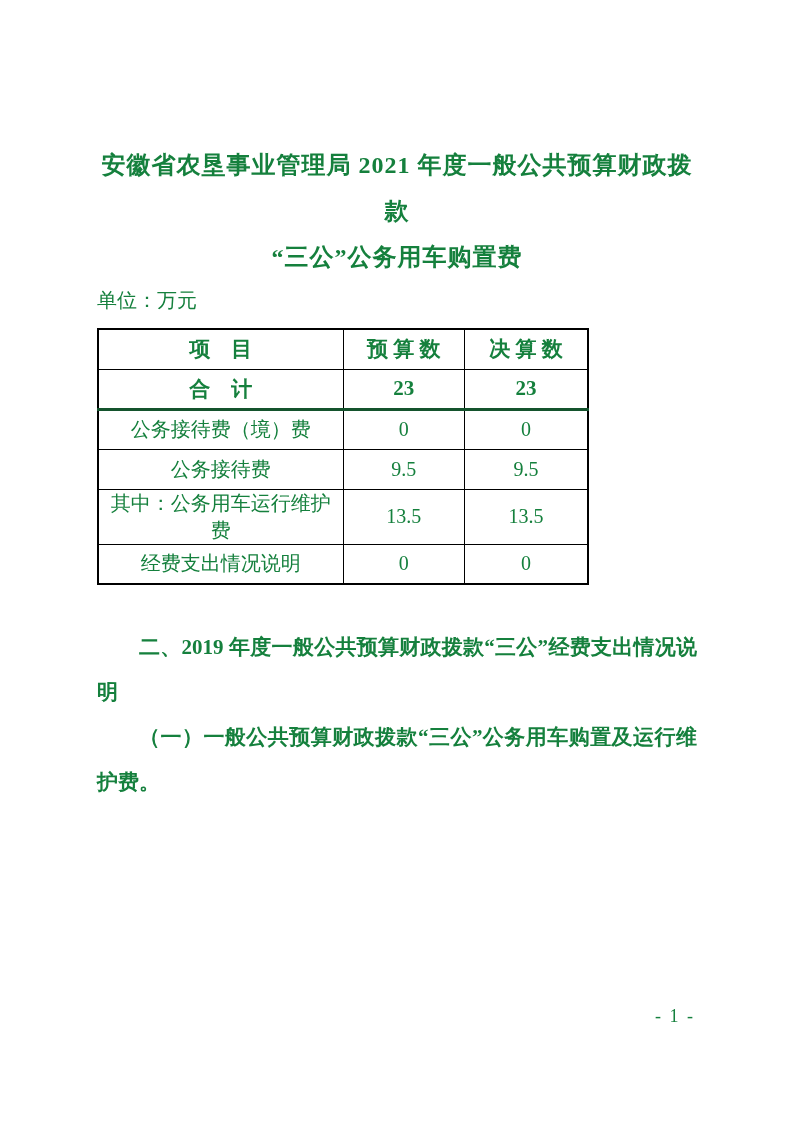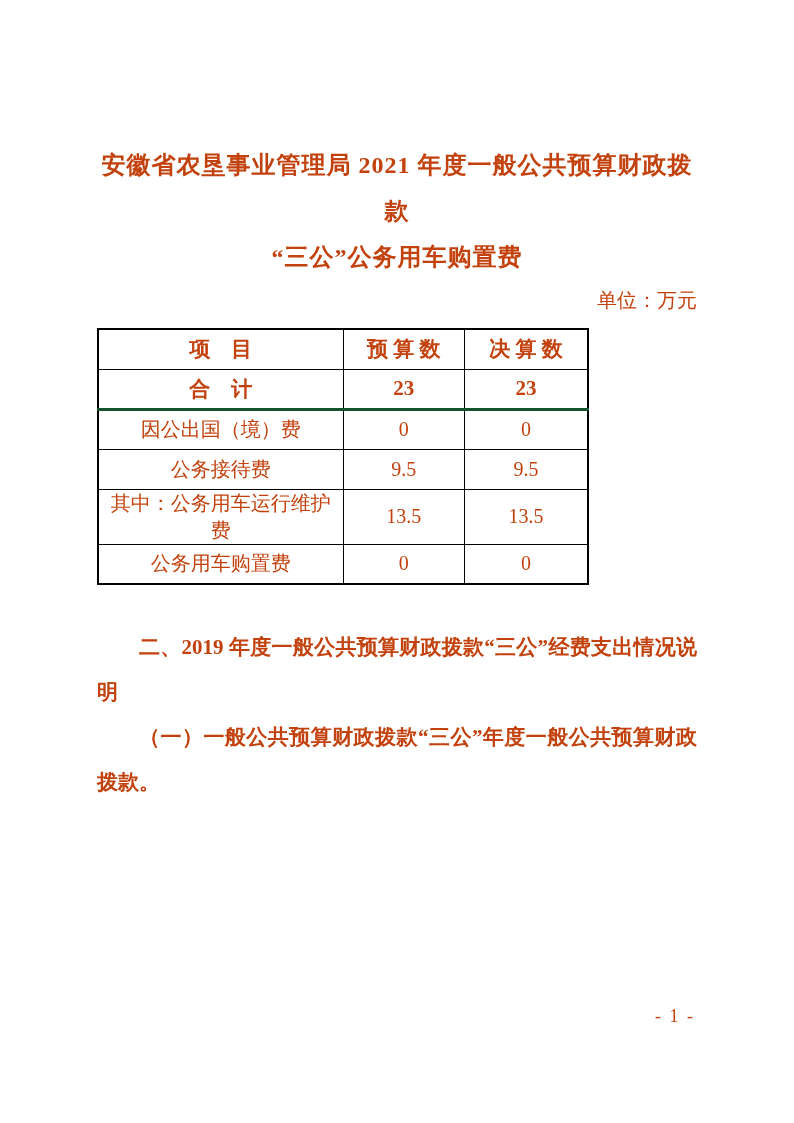--- a/index.html
+++ b/index.html
@@ -3,21 +3,21 @@
 <meta charset="utf-8">
 <style>
   * { margin: 0; padding: 0; box-sizing: border-box; }
   html, body { background: #ffffff; }
   .page {
     position: relative;
     width: 794px;
     height: 1123px;
     margin: 0 auto;
     background: #ffffff;
-    color: #c2410c;
+    color: #15803d;
     padding: 142px 97px 0 97px;
     font-family: "Liberation Serif", "DejaVu Serif", serif;
     overflow: hidden;
   }
   .title {
     text-align: center;
     font-size: 24px;
     font-weight: bold;
     line-height: 46px;
     letter-spacing: 1px;
@@ -33,21 +33,21 @@
   .heading.second { margin-top: 40px; }
   .subheading {
     font-size: 21px;
     font-weight: bold;
     line-height: 45px;
     text-indent: 2em;
     text-align: justify;
   }
   .unit {
     margin-top: 2px;
-    text-align: right;
+    text-align: left;
     font-size: 20px;
     line-height: 36px;
   }
   table.expense {
     width: 492px;
     margin-top: 10px;
     border-collapse: collapse;
     table-layout: fixed;
     border: 2px solid #000;
   }
@@ -106,42 +106,42 @@
         <td>项　目</td>
         <td>预 算 数</td>
         <td>决 算 数</td>
       </tr>
       <tr class="total-row">
         <td class="label-center">合　计</td>
         <td>23</td>
         <td>23</td>
       </tr>
       <tr>
-        <td class="label-left">因公出国（境）费</td>
+        <td class="label-left">公务接待费（境）费</td>
         <td>0</td>
         <td>0</td>
       </tr>
       <tr>
         <td class="label-left">公务接待费</td>
         <td>9.5</td>
         <td>9.5</td>
       </tr>
       <tr>
         <td class="label-indent">其中：公务用车运行维护费</td>
         <td>13.5</td>
         <td>13.5</td>
       </tr>
       <tr>
-        <td class="label-center">公务用车购置费</td>
+        <td class="label-center">经费支出情况说明</td>
         <td>0</td>
         <td>0</td>
       </tr>
     </tbody>
   </table>
 
   <p class="heading second">二、2019 年度一般公共预算财政拨款“三公”经费支出情况说明</p>
 
-  <p class="subheading">（一）一般公共预算财政拨款“三公”年度一般公共预算财政拨款。</p>
+  <p class="subheading">（一）一般公共预算财政拨款“三公”公务用车购置及运行维护费。</p>
 
 
   <div class="page-number">- 1 -</div>
 
 </div>
 
 </body></html>

